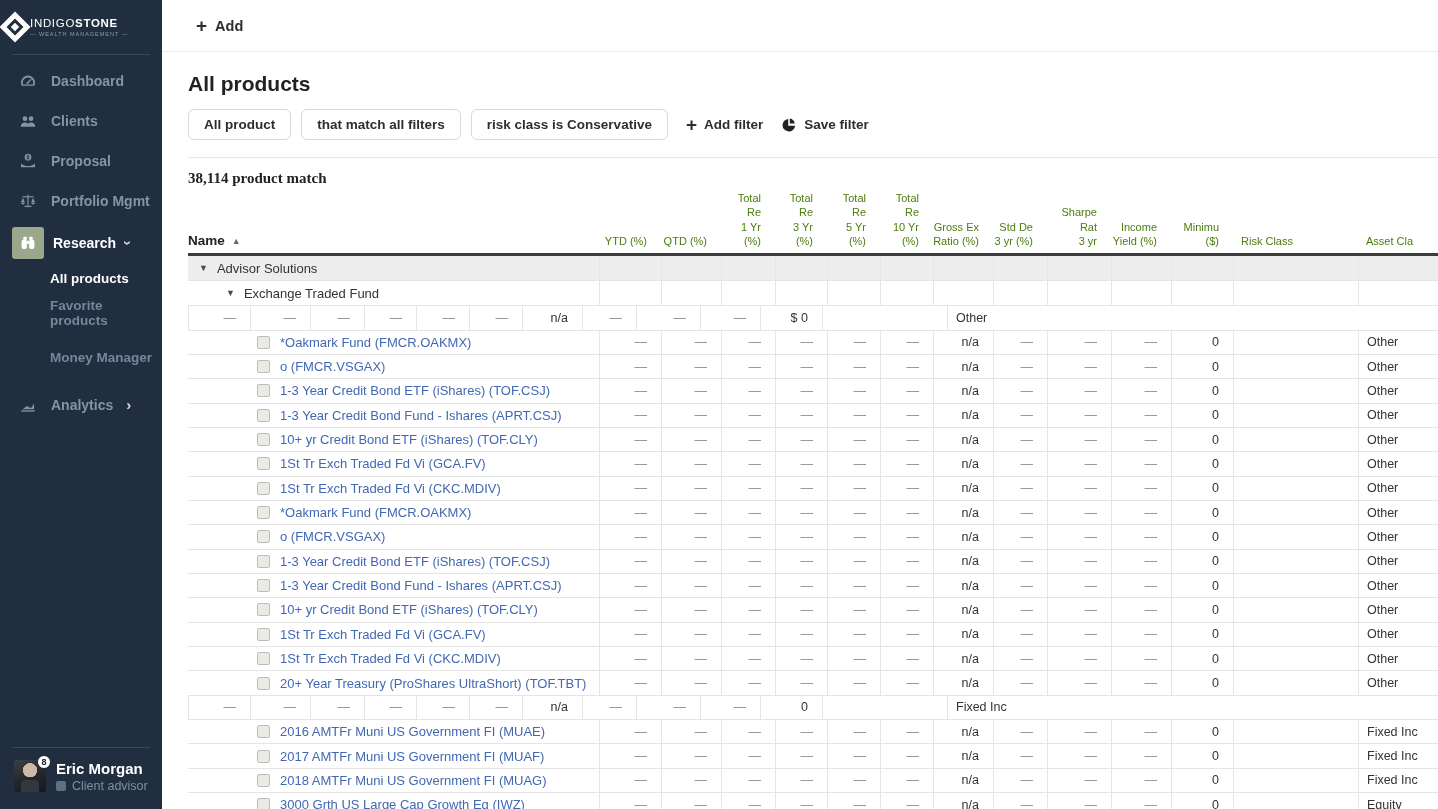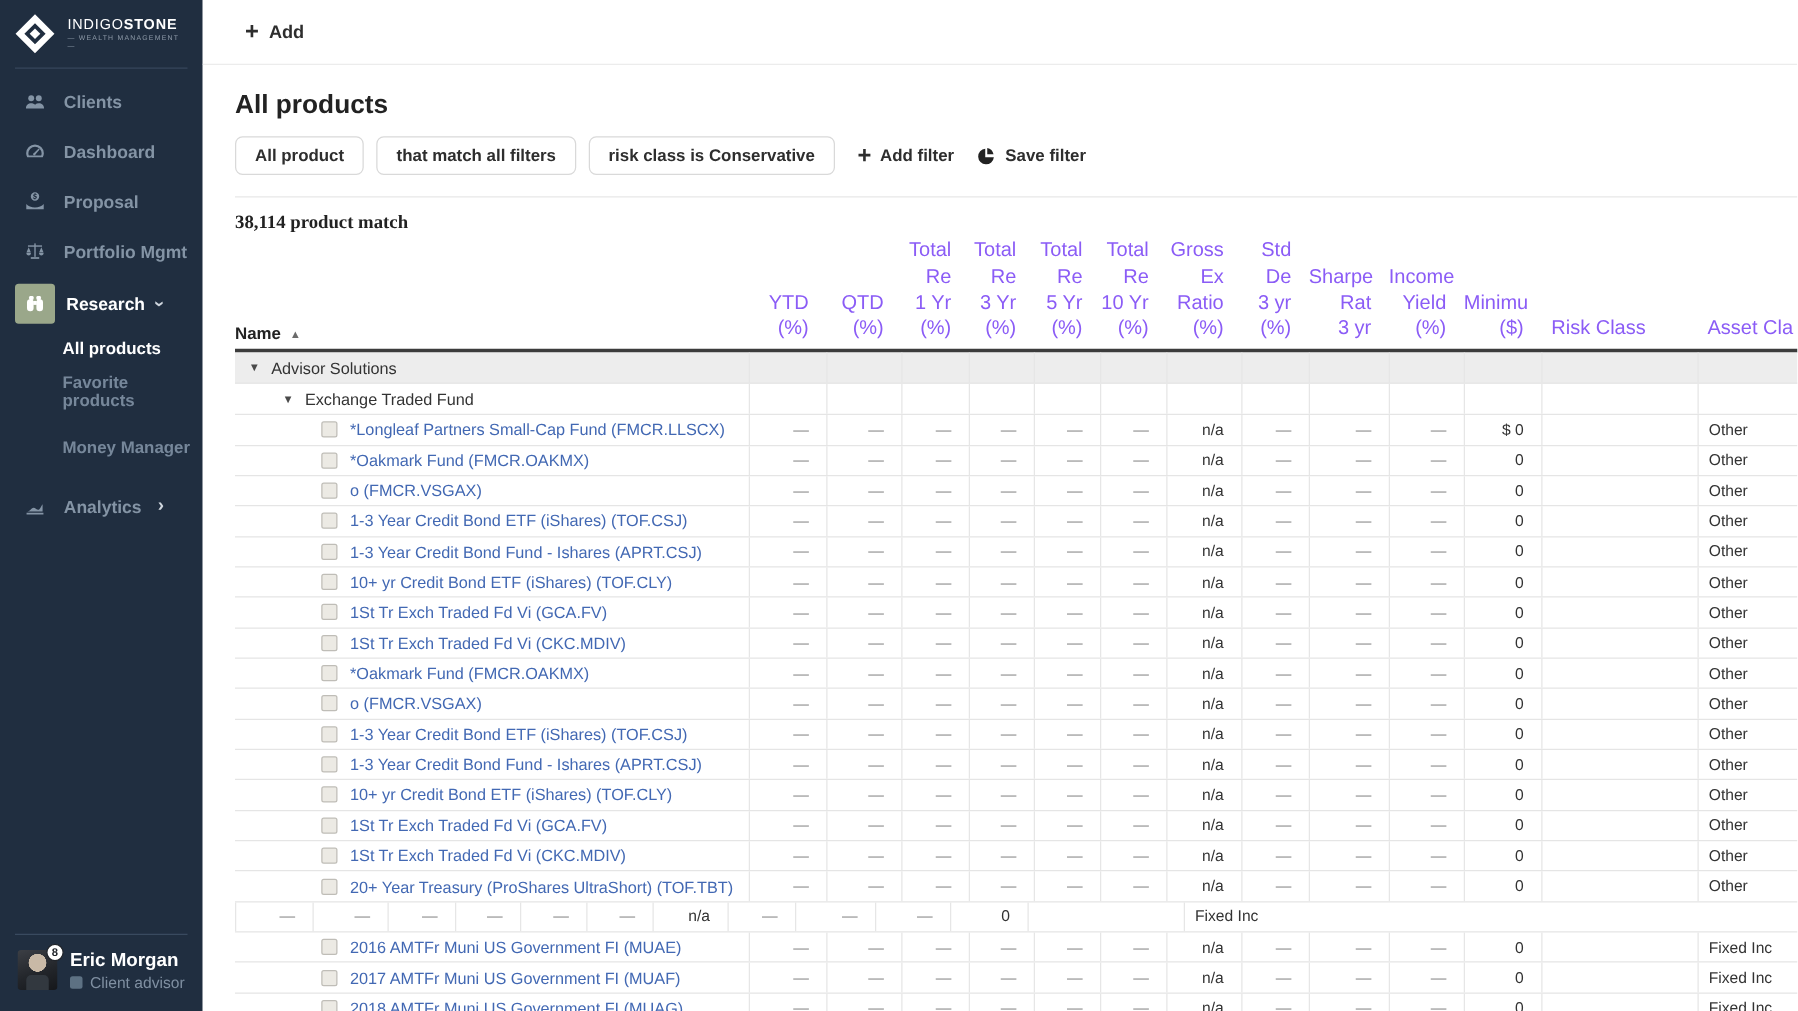--- a/index.html
+++ b/index.html
@@ -3,21 +3,21 @@
 <meta charset="utf-8">
 <style>
   * { margin:0; padding:0; box-sizing:border-box; }
   html,body { width:1438px; height:809px; overflow:hidden; background:#fff;
     font-family:"Liberation Sans", sans-serif; }
   body { display:flex; }
 
   
   .sidebar { width:162px; min-width:162px; height:809px; background:#202e40;
     color:#8494a5; display:flex; flex-direction:column; }
-  .brand { padding:12px 14px 10px 15px; display:flex; align-items:center; gap:13px; }
+  .brand { padding:12px 14px 10px 2px; display:flex; align-items:center; gap:2px; }
   .diamond { width:22px; height:22px; transform:rotate(45deg); border:5px solid #fff;
     background:#202e40; position:relative; flex:0 0 auto; margin:4px 2px; }
   .diamond::after { content:""; position:absolute; left:3px; top:3px; width:6px; height:6px; background:#fff; }
   .brand-text { line-height:1.1; }
   .brand-name { color:#fff; font-size:11.5px; letter-spacing:.06em; font-weight:400; }
   .brand-name b { font-weight:700; }
   .brand-tag { color:#8e9aa8; font-size:5.5px; letter-spacing:.18em; margin-top:2px; }
   .brand-rule { border-top:1px solid #36465b; margin:2px 12px 6px 12px; }
 
   .nav { display:flex; flex-direction:column; }
@@ -69,21 +69,21 @@
   .text-btn svg { width:16px; height:16px; fill:#222; }
   .chips-divider { border-top:1px solid #e8e8e8; margin:17px 0 0 0; width:1412px; }
 
   .match-count { font-size:15px; font-weight:700; color:#222; margin:12px 0 4px 0;font-family:Liberation Serif, serif; }
 
   .grid { width:1300px; }
   .grid-header { display:flex; align-items:flex-end; border-bottom:3px solid #3c3c3c; padding-bottom:5px; }
   .hname { width:411px; min-width:411px; display:flex; align-items:center; gap:7px;
     font-size:13.5px; font-weight:700; color:#222; cursor:pointer; }
   .sort-arrow { font-size:9px; color:#6b6b6b; }
-  .hcell { font-size:16px; color:#8b5cf6; line-height:1.3; cursor:pointer; }
+  .hcell { font-size:11px; color:#4d7c0f; line-height:1.3; cursor:pointer; }
   .hcell.right { text-align:right; padding-right:14px; }
   .hcell.left  { text-align:left; padding-left:8px; }
 
   .row { display:flex; align-items:center; height:24.35px; border-bottom:1px solid #e5e5e5; }
   .row.group1 { background:#ededed; height:25px; }
   .row.group2 { height:25px; }
   .namecell { width:411px; min-width:411px; display:flex; align-items:center; overflow:hidden; white-space:nowrap; }
   .tri { font-size:9px; color:#4a4a4a; margin-right:9px; }
   .g1 .tri { margin-left:11px; } .g2 .tri { margin-left:38px; }
   .grp-label { font-size:13px; color:#333; font-weight:400; }
@@ -106,35 +106,35 @@
       <div class="brand-name"><span>INDIGO</span><b>STONE</b></div>
       <div class="brand-tag">— WEALTH MANAGEMENT —</div>
     </span>
   </div>
   <div class="brand-rule"></div>
 
   <nav class="nav">
       <div class="nav-item ">
         <span class="icon">
           <svg viewBox="0 0 16 16">
+            <path d="M8 3.2A6.3 6.3 0 0 0 1.7 9.5c0 1 .3 2 .8 2.8h11c.5-.8.8-1.8.8-2.8A6.3 6.3 0 0 0 8 3.2zm0 1.6a4.7 4.7 0 0 1 4.7 4.7c0 .6-.1 1.1-.3 1.6H3.6a4.4 4.4 0 0 1-.3-1.6A4.7 4.7 0 0 1 8 4.8z"></path>
+            <path d="M7.3 9.2 10.6 6l.7.7-2.9 3.4a.9.9 0 1 1-1.1-.9z"></path>
+          </svg>
+        </span>
+        <span>Dashboard</span>
+      </div>
+      <div class="nav-item ">
+        <span class="icon">
+          <svg viewBox="0 0 16 16">
             <circle cx="5.3" cy="5.9" r="2.1"></circle>
             <circle cx="10.7" cy="5.9" r="2.1"></circle>
             <path d="M1.6 12.7c0-2 1.7-3.3 3.7-3.3 1.1 0 2 .4 2.7 1a4.4 4.4 0 0 1 2.7-1c2 0 3.7 1.3 3.7 3.3v.5H1.6z"></path>
           </svg>
         </span>
         <span>Clients</span>
-      </div>
-      <div class="nav-item ">
-        <span class="icon">
-          <svg viewBox="0 0 16 16">
-            <path d="M8 3.2A6.3 6.3 0 0 0 1.7 9.5c0 1 .3 2 .8 2.8h11c.5-.8.8-1.8.8-2.8A6.3 6.3 0 0 0 8 3.2zm0 1.6a4.7 4.7 0 0 1 4.7 4.7c0 .6-.1 1.1-.3 1.6H3.6a4.4 4.4 0 0 1-.3-1.6A4.7 4.7 0 0 1 8 4.8z"></path>
-            <path d="M7.3 9.2 10.6 6l.7.7-2.9 3.4a.9.9 0 1 1-1.1-.9z"></path>
-          </svg>
-        </span>
-        <span>Dashboard</span>
       </div>
       <div class="nav-item ">
         <span class="icon">
           <svg viewBox="0 0 16 16">
             <path d="M8 1.6a3 3 0 1 1 0 6 3 3 0 0 1 0-6zm.4 4.9v-.4c.5-.1.9-.5.9-1 0-.6-.4-.9-1.1-1.1-.5-.1-.7-.2-.7-.4s.2-.3.5-.3.5.1.5.3h.8c0-.5-.4-.9-1-1V2.2h-.6v.6c-.6.1-1 .5-1 1 0 .6.4.9 1.1 1.1.5.1.7.2.7.4s-.2.4-.6.4-.6-.2-.6-.4h-.8c0 .6.4 1 1.1 1.1v.4z"></path>
             <path d="M1.8 9.9c1.3 1.6 3.6 2.5 6.2 2.5s4.9-.9 6.2-2.5v3.7H1.8z"></path>
           </svg>
         </span>
         <span>Proposal</span>
       </div>
@@ -320,24 +320,20 @@
             <div class="cell right" style="width:53px;min-width:53px"></div>
             <div class="cell right" style="width:60px;min-width:60px"></div>
             <div class="cell right" style="width:54px;min-width:54px"></div>
             <div class="cell right" style="width:64px;min-width:64px"></div>
             <div class="cell right" style="width:60px;min-width:60px"></div>
             <div class="cell right" style="width:62px;min-width:62px"></div>
             <div class="cell left" style="width:125px;min-width:125px"></div>
             <div class="cell left" style="width:130px;min-width:130px"></div>
           </div>
           <div class="row">
-            <div class="namecell">
-              <span class="checkbox"></span>
-              <a class="fund-link">*Longleaf Partners Small-Cap Fund (FMCR.LLSCX)</a>
-            </div>
             <div class="cell right" style="width:62px;min-width:62px">
               <span class="dash">—</span>
             </div>
             <div class="cell right" style="width:60px;min-width:60px">
               <span class="dash">—</span>
             </div>
             <div class="cell right" style="width:54px;min-width:54px">
               <span class="dash">—</span>
             </div>
             <div class="cell right" style="width:52px;min-width:52px">

